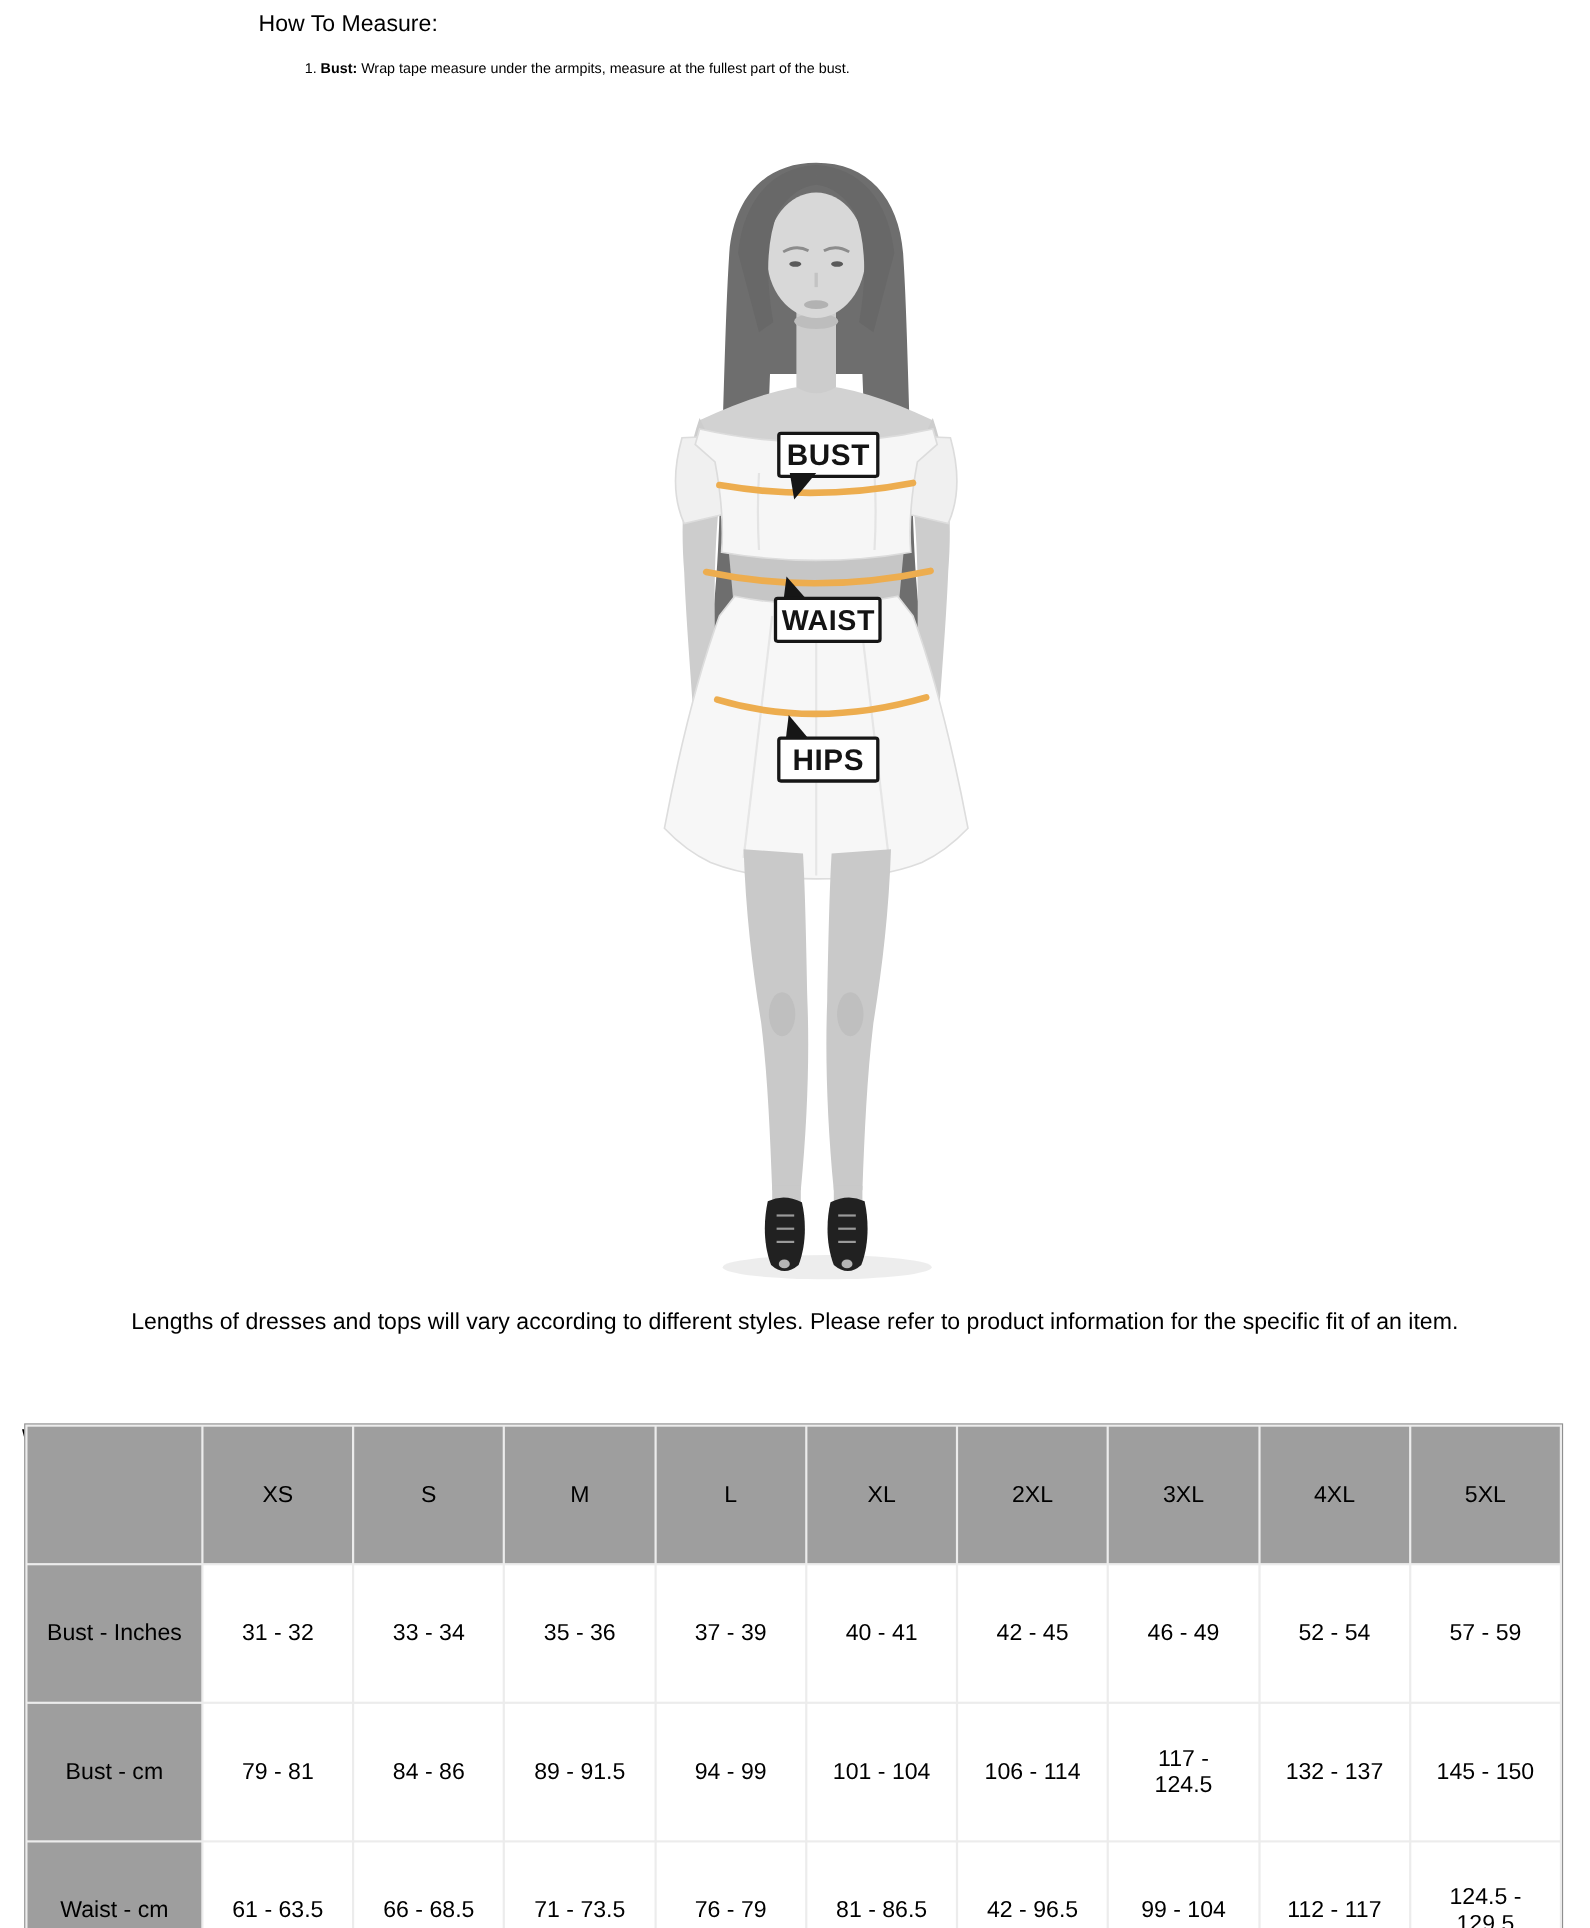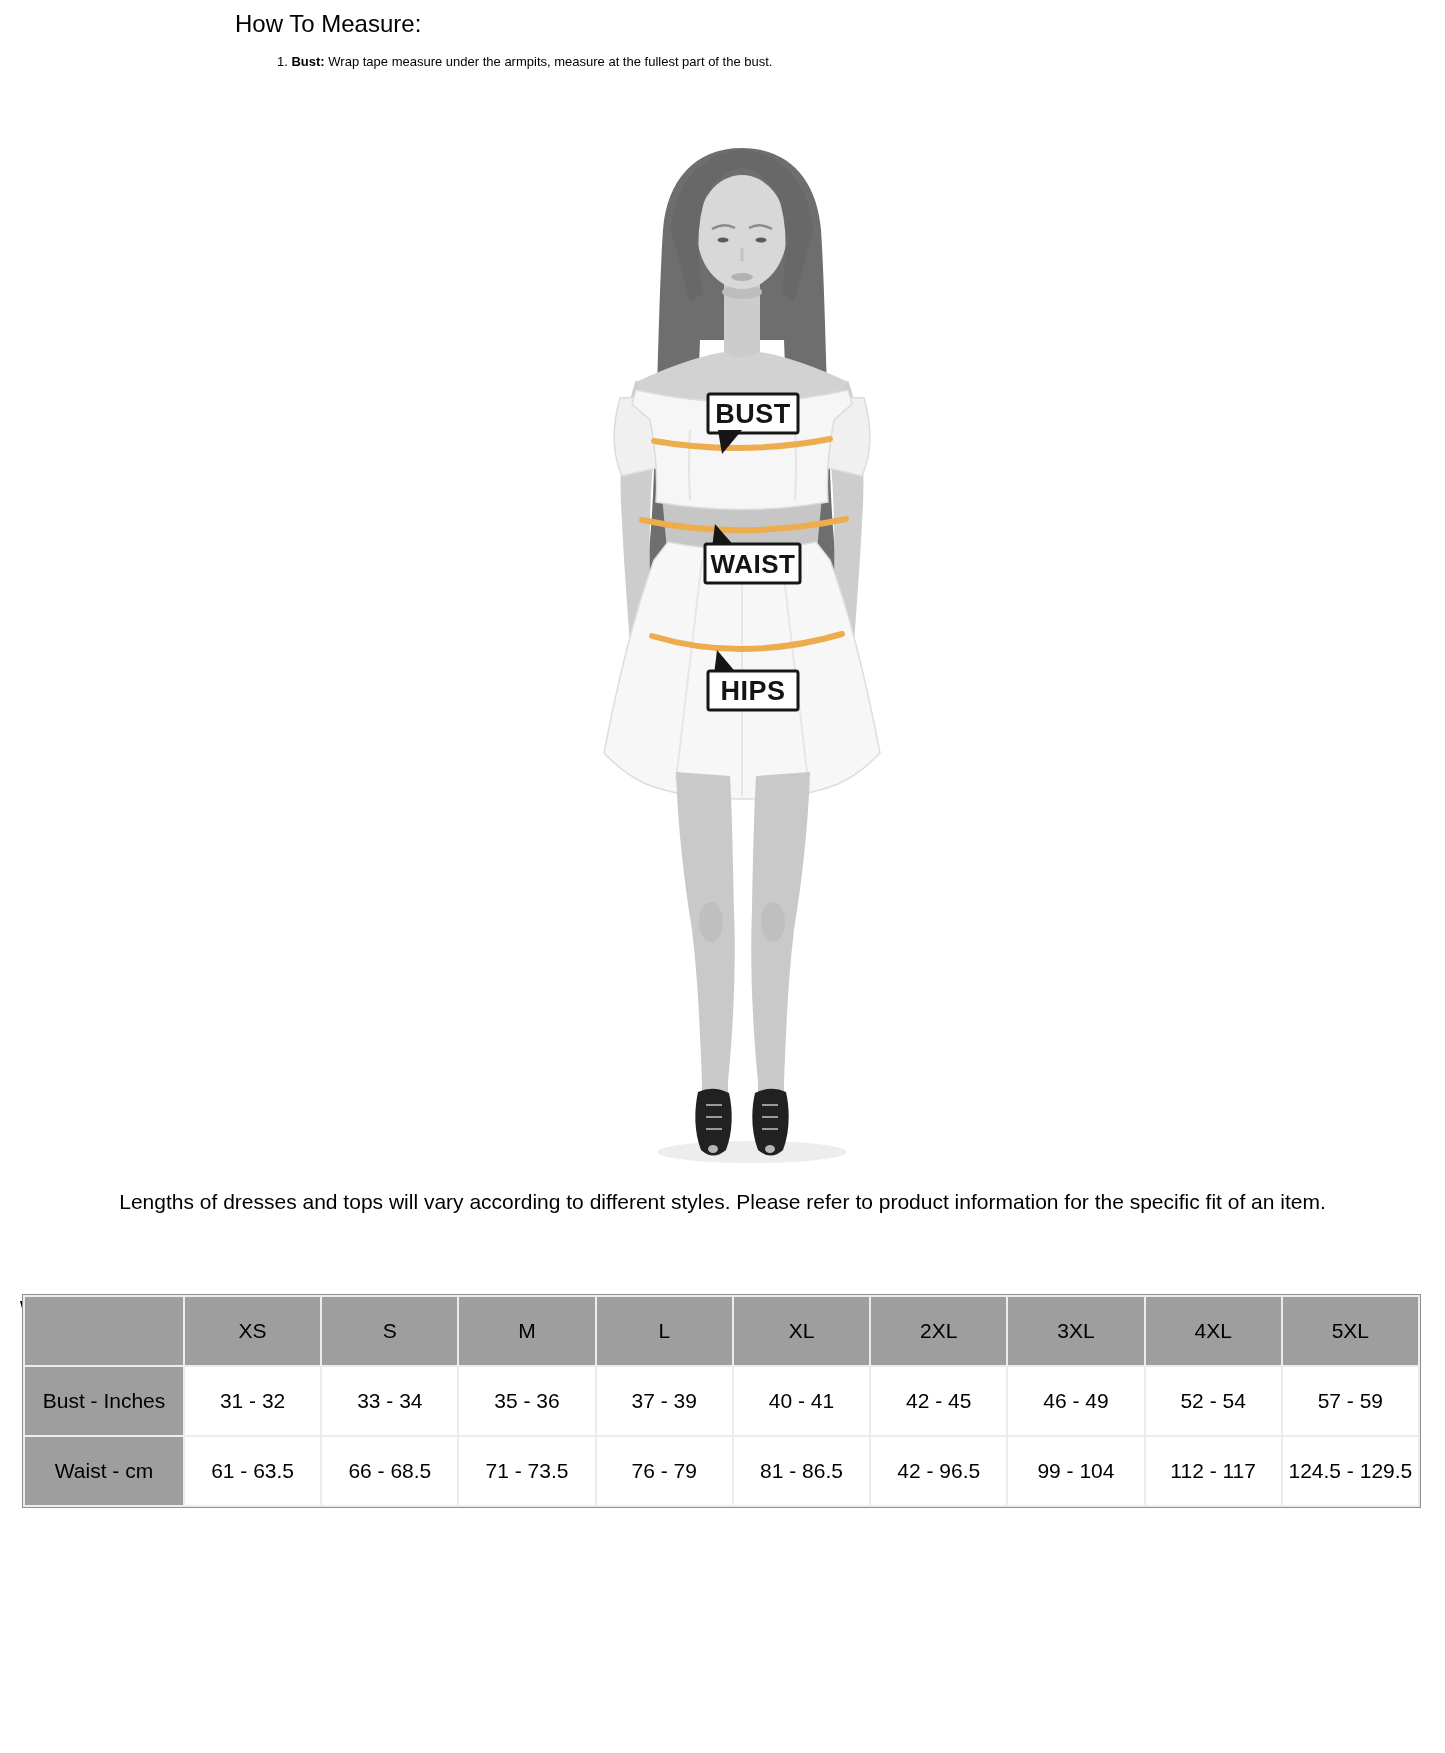--- a/index.html
+++ b/index.html
@@ -4,39 +4,39 @@
 <style>
   html,body { margin:0; padding:0; }
   body {
     width:1445px; height:1753px; background:#ffffff; position:relative;
     font-family:"Liberation Sans", sans-serif; color:#000;
     overflow:hidden;
   }
   .abs { position:absolute; }
 
   
-  .howto-title { left:235px; top:10px; font-size:24px; }
+  .howto-title { left:235px; top:10px; font-size:21px; }
   .steps { left:277px; top:50px; font-size:13px; line-height:23px; }
   .step b { font-weight:bold; }
 
   
   .figure-wrap { left:540px; top:140px; width:360px; height:1030px; }
 
   
   .note { left:0; top:1190px; width:1445px; text-align:center; font-size:21px; }
 
   
   .chart-title { left:20px; top:1250px; font-size:30px; font-weight:bold;margin-top:44px; }
   #size-table {
     position:absolute; left:22px; top:1294px; width:1399px;
     border-collapse:separate; border-spacing:2px; background:#ececec;
     border:1px solid #8f8f8f; table-layout:fixed;
   }
   #size-table th, #size-table td {
-    height:68px; padding:0; text-align:center; vertical-align:middle;
+    height:92px; padding:16px; text-align:center; vertical-align:middle;
     font-size:21px; font-weight:400;
   }
   .hcell { background:#9e9e9e; }
   .dcell { background:#ffffff; }
 
   svg text.bubble-txt {
     font-family:"Liberation Sans", sans-serif; font-weight:bold;
     fill:#141414; letter-spacing:0.5px;
   }
 </style>
@@ -237,20 +237,32 @@
           <td class="dcell">33 - 34</td>
           <td class="dcell">35 - 36</td>
           <td class="dcell">37 - 39</td>
           <td class="dcell">40 - 41</td>
           <td class="dcell">42 - 45</td>
           <td class="dcell">46 - 49</td>
           <td class="dcell">52 - 54</td>
           <td class="dcell">57 - 59</td>
         </tr>
         <tr>
+          <th class="hcell">Bust - cm</th>
+          <td class="dcell">79 - 81</td>
+          <td class="dcell">84 - 86</td>
+          <td class="dcell">89 - 91.5</td>
+          <td class="dcell">94 - 99</td>
+          <td class="dcell">101 - 104</td>
+          <td class="dcell">106 - 114</td>
+          <td class="dcell">117 - 124.5</td>
+          <td class="dcell">132 - 137</td>
+          <td class="dcell">145 - 150</td>
+        </tr>
+        <tr>
           <th class="hcell">Waist - cm</th>
           <td class="dcell">61 - 63.5</td>
           <td class="dcell">66 - 68.5</td>
           <td class="dcell">71 - 73.5</td>
           <td class="dcell">76 - 79</td>
           <td class="dcell">81 - 86.5</td>
           <td class="dcell">42 - 96.5</td>
           <td class="dcell">99 - 104</td>
           <td class="dcell">112 - 117</td>
           <td class="dcell">124.5 - 129.5</td>

